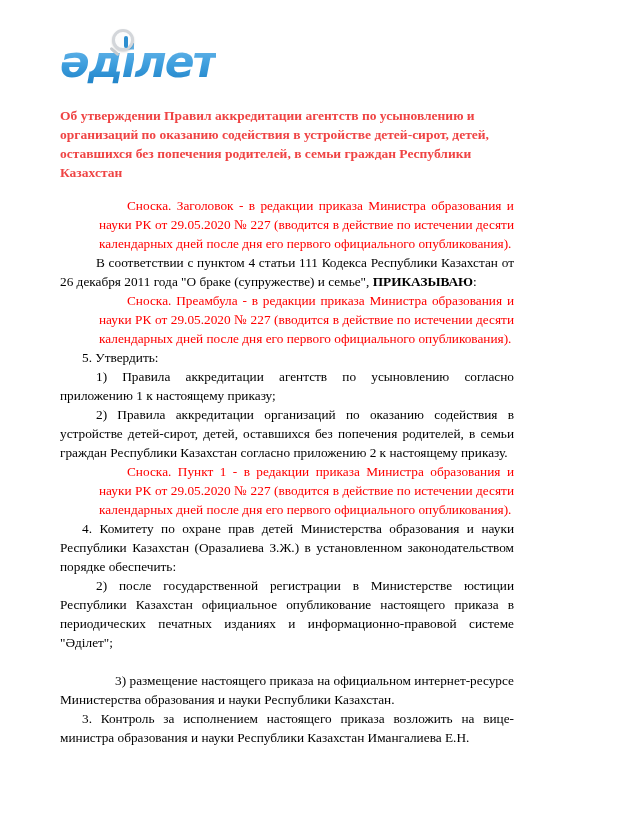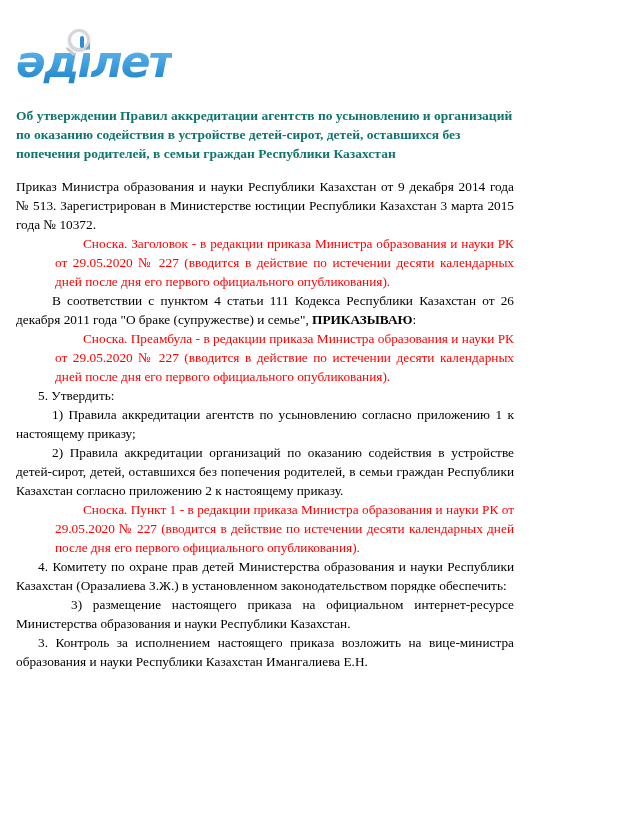--- a/index.html
+++ b/index.html
@@ -5,21 +5,21 @@
   * { box-sizing: border-box; }
   html, body { margin: 0; padding: 0; background: #ffffff; }
   .page {
     position: relative;
     width: 640px;
     height: 828px;
     background: #ffffff;
     overflow: hidden;
     font-family: "Liberation Serif", "DejaVu Serif", serif;
   }
-  .content { padding: 34px 30px 0 16px; width: 544px; }
+  .content { padding: 34px 30px 0 60px; width: 544px; }
 
   
   .logo {
     display: block;
     position: relative;
     margin: 2px 0 18px 0;
     height: 52px;
   }
   .logo-text {
     font-family: "DejaVu Sans", sans-serif;
@@ -65,68 +65,68 @@
     border-radius: 2px;
     transform: rotate(42deg);
     z-index: 1;
   }
 
   
   .title {
     font-size: 13.5px;
     font-weight: 700;
     line-height: 19px;
-    color: #0f766e;
+    color: #ef4444;
     margin: 0 0 14px 0;
     text-align: left;
   }
   p {
     margin: 0;
     font-size: 13.3px;
     line-height: 19px;
     text-align: justify;
     color: #000000;
   }
   p.red { color: #ff0000; margin-left: 39px; }
   .ind-s  { text-indent: 22px; }
   .ind-m  { text-indent: 28px; }
   .ind-l  { text-indent: 36px; }
-  .ind-xl { text-indent: 55px; }
+  .ind-xl { text-indent: 55px; margin-top: 19px; }
   b { font-weight: 700; margin-top: 27px; }
 </style>
 </head>
 <body>
 
 <div class="page">
   <div class="content">
 
     <div class="logo">
       <span class="logo-text"><span class="g">әд</span><span class="i-wrap"><span class="g">і</span><span class="lens-handle"></span><span class="lens"></span></span><span class="g">лет</span></span>
     </div>
 
     <h1 class="title">Об утверждении Правил аккредитации агентств по усыновлению и организаций по оказанию содействия в устройстве детей-сирот, детей, оставшихся без попечения родителей, в семьи граждан Республики Казахстан</h1>
 
-    <p>Приказ Министра образования и науки Республики Казахстан от 9 декабря 2014 года № 513. Зарегистрирован в Министерстве юстиции Республики Казахстан 3 марта 2015 года № 10372.</p>
 
     <p class="red ind-m">Сноска. Заголовок - в редакции приказа Министра образования и науки РК от 29.05.2020 № 227 (вводится в действие по истечении десяти календарных дней после дня его первого официального опубликования).</p>
 
     <p class="ind-l"><span>В соответствии с пунктом 4 статьи 111 Кодекса Республики Казахстан от 26 декабря 2011 года "О браке (супружестве) и семье", </span><b>ПРИКАЗЫВАЮ</b><span>:</span></p>
 
     <p class="red ind-m">Сноска. Преамбула - в редакции приказа Министра образования и науки РК от 29.05.2020 № 227 (вводится в действие по истечении десяти календарных дней после дня его первого официального опубликования).</p>
 
     <p class="ind-s">5. Утвердить:</p>
 
     <p class="ind-l">1) Правила аккредитации агентств по усыновлению согласно приложению 1 к настоящему приказу;</p>
 
     <p class="ind-l">2) Правила аккредитации организаций по оказанию содействия в устройстве детей-сирот, детей, оставшихся без попечения родителей, в семьи граждан Республики Казахстан согласно приложению 2 к настоящему приказу.</p>
 
     <p class="red ind-m">Сноска. Пункт 1 - в редакции приказа Министра образования и науки РК от 29.05.2020 № 227 (вводится в действие по истечении десяти календарных дней после дня его первого официального опубликования).</p>
 
     <p class="ind-s">4. Комитету по охране прав детей Министерства образования и науки Республики Казахстан (Оразалиева З.Ж.) в установленном законодательством порядке обеспечить:</p>
 
 
+    <p class="ind-l">2) после государственной регистрации в Министерстве юстиции Республики Казахстан официальное опубликование настоящего приказа в периодических печатных изданиях и информационно-правовой системе "Әділет";</p>
 
     <p class="ind-xl">3) размещение настоящего приказа на официальном интернет-ресурсе Министерства образования и науки Республики Казахстан.</p>
 
     <p class="ind-s">3. Контроль за исполнением настоящего приказа возложить на вице-министра образования и науки Республики Казахстан Имангалиева Е.Н.</p>
 
   </div>
 </div>
 
 </body></html>

